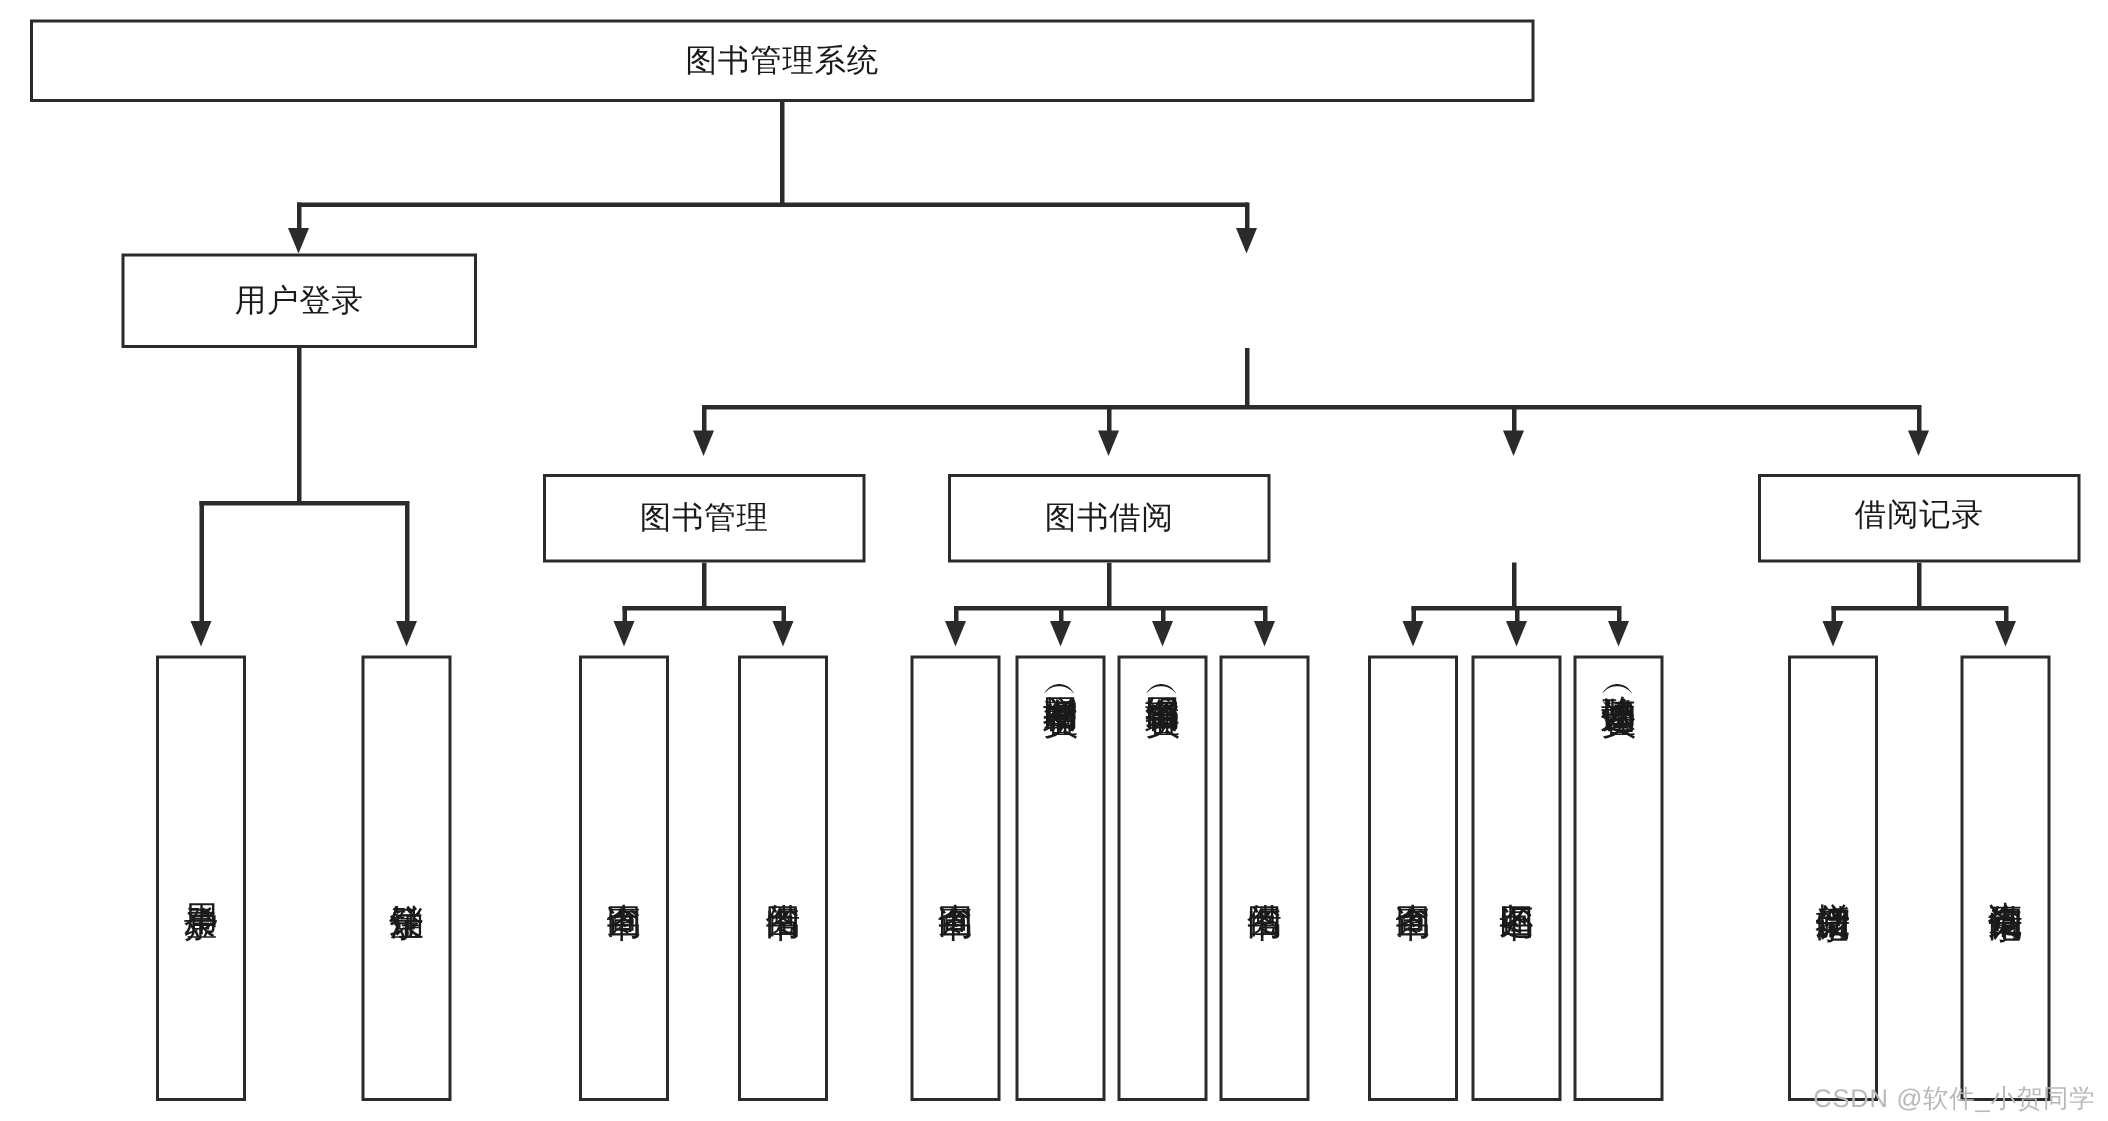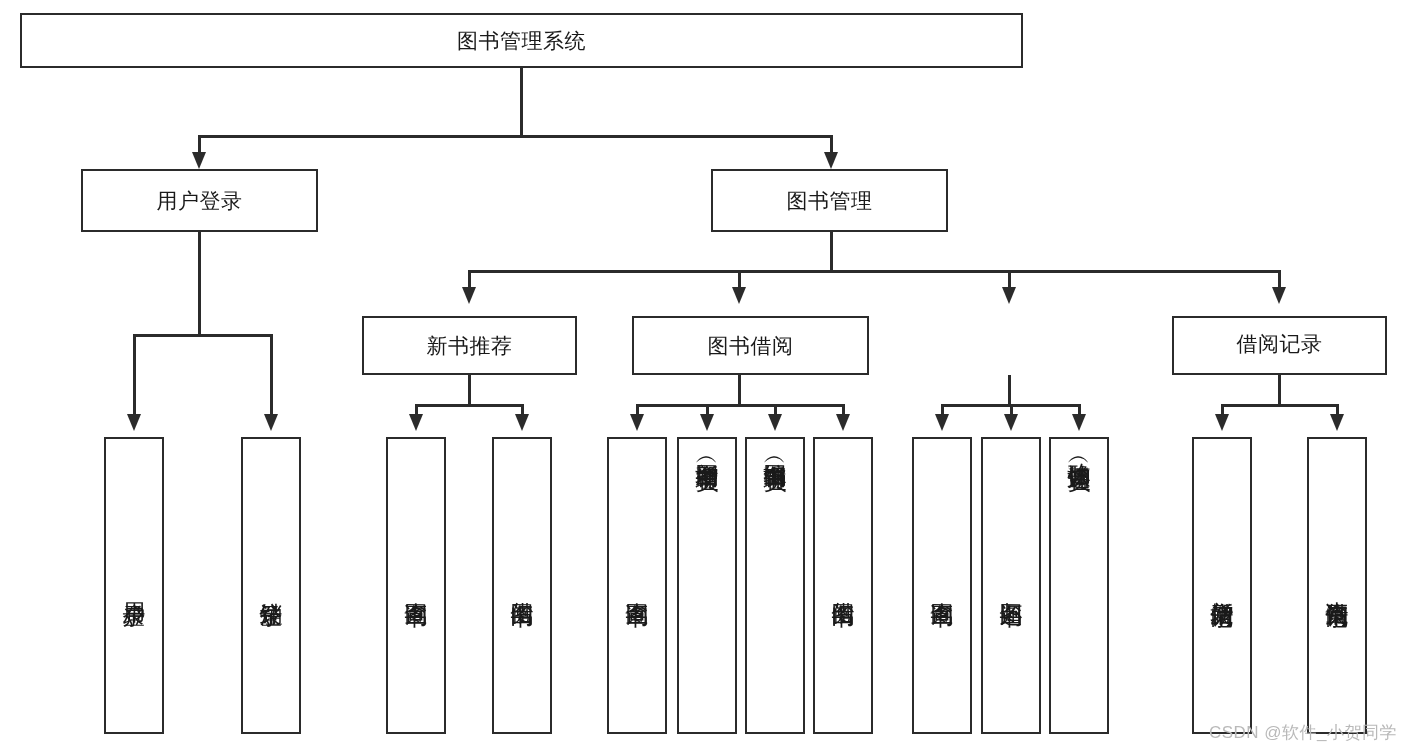--- a/index.html
+++ b/index.html
@@ -137,28 +137,25 @@
   <div class="edge edge-v" style="left:1336px; top:404px; height:13px;"></div>
   <div class="arrow" style="left:1330px; top:414px;"></div>
 
   <div class="node node-h" style="left:20px; top:13px; width:1003px; height:55px;">
     <span class="label">图书管理系统</span>
   </div>
 
   <div class="node node-h" style="left:81px; top:169px; width:237px; height:63px;">
     <span class="label">用户登录</span>
   </div>
-  <div class="node node-h" style="left:711px; top:169px; width:237px; height:63px;">
+
+  <div class="node node-h" style="left:362px; top:316px; width:215px; height:59px;">
     <span class="label">图书管理</span>
   </div>
-
-  <div class="node node-h" style="left:362px; top:316px; width:215px; height:59px;">
-    <span class="label">新书推荐</span>
-  </div>
-  <div class="node node-h" style="left:632px; top:316px; width:237px; height:59px;">
+  <div class="node node-h" style="left:632px; top:316px; width:215px; height:59px;">
     <span class="label">图书借阅</span>
   </div>
   <div class="node node-h" style="left:1172px; top:316px; width:215px; height:59px;font-family:Liberation Mono, monospace;">
     <span class="label">借阅记录</span>
   </div>
 
   <div class="node node-v vshort" style="left:104px; top:437px; width:60px; height:297px;">
     <span class="label">用户登录</span>
   </div>
   <div class="node node-v vshort" style="left:241px; top:437px; width:60px; height:297px;">

